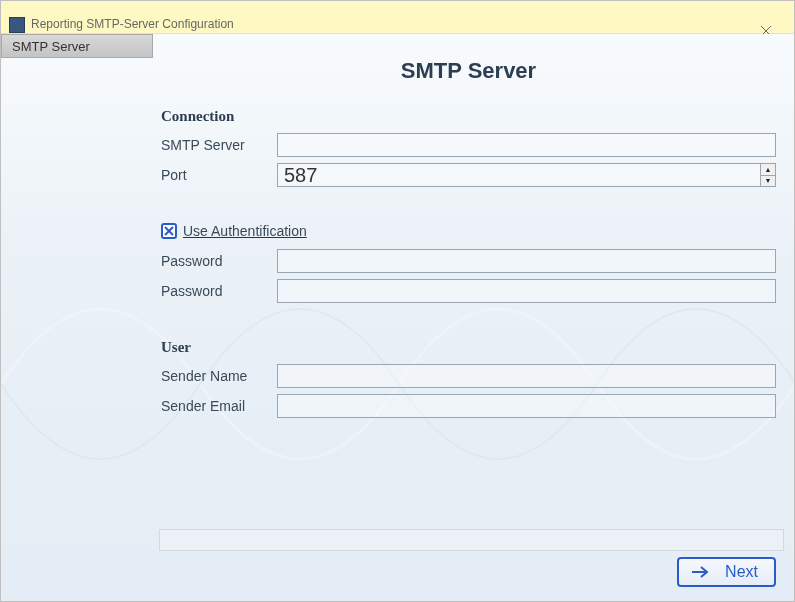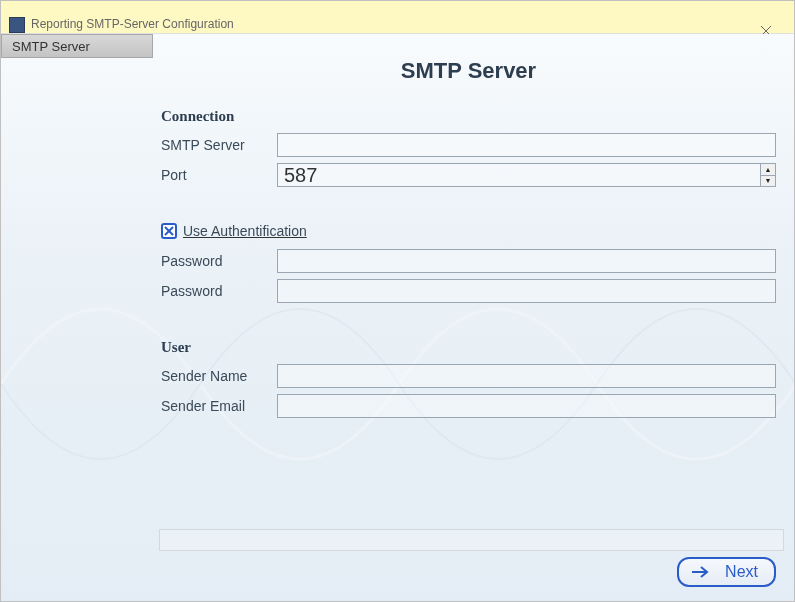--- a/index.html
+++ b/index.html
@@ -210,21 +210,21 @@
       left: 158px;
       right: 10px;
       bottom: 50px;
       height: 22px;
       background: rgba(255,255,255,0.25);
       border: 1px solid rgba(170,180,190,0.4);
       z-index: 2;
     }
     .next-btn {
       border: 2px solid #2a5cc9;
-      border-radius: 12px;
+      border-radius: 4px;
       background: linear-gradient(180deg, #f5f8fc 0%, #e6edf6 100%);
       color: #2a5cc9;
       font-size: 16px;
       padding: 4px 16px 4px 12px;
       display: flex;
       align-items: center;
       gap: 16px;
       cursor: pointer;
     }
     .next-btn svg {

